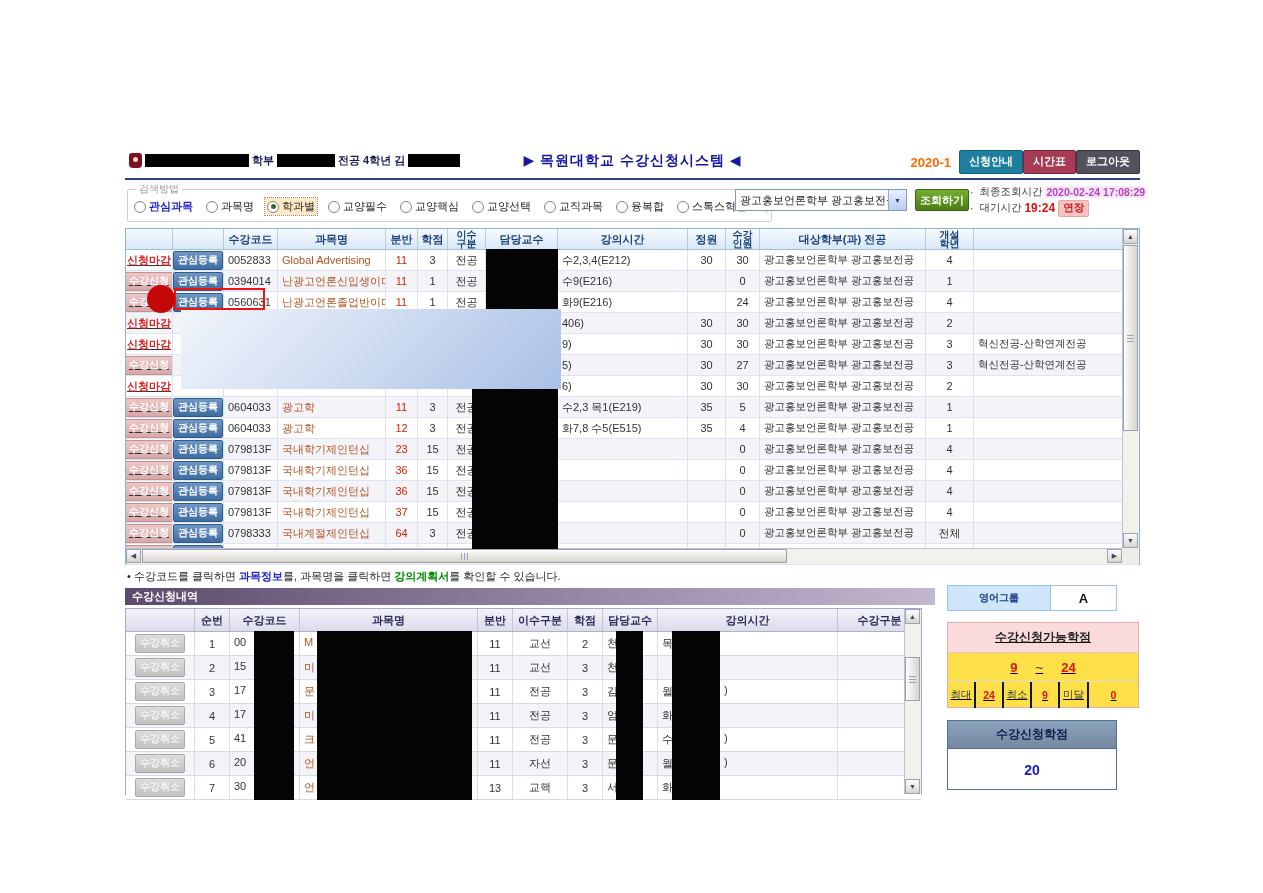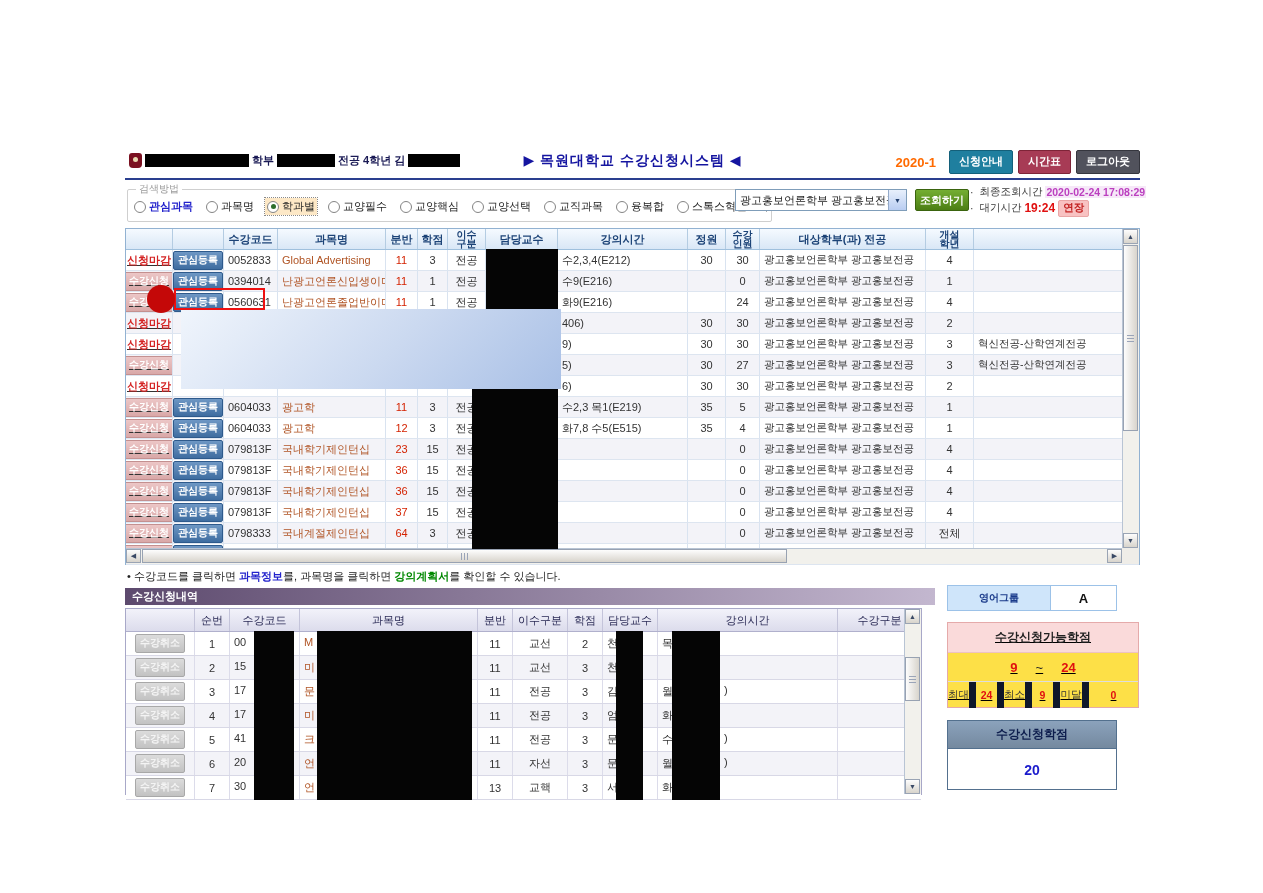--- a/index.html
+++ b/index.html
@@ -9,21 +9,21 @@
 
   
   .topbar{position:absolute;left:0;top:0;width:1015px;height:33px;}
   .student{position:absolute;left:4px;top:8px;display:flex;align-items:center;gap:3px;
     font-size:11px;font-weight:bold;color:#1a1a55;white-space:nowrap;}
   .logo{width:13px;height:15px;background:#7a1020;border-radius:3px 3px 4px 4px;position:relative;}
   .logo::after{content:"";position:absolute;left:4px;top:4px;width:5px;height:5px;background:#e8d8b0;border-radius:50%;}
   .blk{display:inline-block;height:13px;background:#000;}
   .app-title{position:absolute;left:0;right:0;top:7px;text-align:center;
     font-size:14px;font-weight:bold;color:#1515a0;letter-spacing:1px;}
-  .top-right{position:absolute;right:0;top:5px;display:flex;align-items:center;gap:5px;}
+  .top-right{position:absolute;right:0;top:5px;display:flex;align-items:center;}
   .semester{font-size:13px;font-weight:bold;color:#ff6a00;margin-right:8px;}
   .tbtn{font-size:11px;font-weight:bold;color:#fff;padding:3px 9px 4px;border-radius:2px;
     cursor:pointer;white-space:nowrap;}
   .tbtn.guide{background:#1f7f9f;border:1px solid #14607a;}
   .tbtn.time{background:#a73b55;border:1px solid #7e2438;}
   .tbtn.logout{background:#51525c;border:1px solid #35363e;}
   .navy-line{position:absolute;left:0;top:33px;width:1015px;height:2px;background:#2a3f8f;}
 
   
   .search-fs{position:absolute;left:2px;top:37px;width:602px;height:40px;margin:0;
@@ -113,21 +113,21 @@
   .note{position:absolute;left:2px;top:424px;font-size:11px;color:#222;white-space:nowrap;}
   .note .lk1{color:#2222cc;font-weight:bold;cursor:pointer;}
   .note .lk2{color:#008800;font-weight:bold;cursor:pointer;}
   .hist-bar{position:absolute;left:0;top:443px;width:810px;height:17px;
     background:linear-gradient(90deg,#5d4a6e,#c3b7cf);color:#fff;font-size:11px;font-weight:bold;
     display:flex;align-items:center;padding-left:7px;box-sizing:border-box;}
   .hist-table{position:absolute;left:0;top:463px;width:797px;height:187px;box-sizing:border-box;
     border:1px solid #a8a8c8;background:#fff;}
   .hhead{display:flex;height:22px;background:linear-gradient(#f2f2fa,#dcdcec);border-bottom:1px solid #b0b0cc;}
   .hh{display:flex;align-items:center;justify-content:center;box-sizing:border-box;
-    border-right:1px solid #c4c4da;color:#2a2a55;font-weight:normal;font-size:11px;white-space:nowrap;overflow:hidden;}
+    border-right:1px solid #c4c4da;color:#2a2a55;font-weight:bold;font-size:11px;white-space:nowrap;overflow:hidden;}
   .hrow{display:flex;height:23px;border-bottom:1px solid #d8d8e6;background:#fff;}
   .hrow.alt{background:#f3f3f8;}
   .hc{position:relative;display:flex;align-items:center;justify-content:center;box-sizing:border-box;
     border-right:1px solid #dcdcea;font-size:11px;color:#333;white-space:nowrap;}
   .h-act{width:69px;} .h-no{width:35px;} .h-code{width:70px;} .h-name{width:178px;}
   .h-bb{width:35px;} .h-isu{width:55px;} .h-cr{width:35px;} .h-prof{width:55px;}
   .h-time{width:180px;} .h-type{flex:1;border-right:none;}
   .cellredact{position:absolute;top:-1px;bottom:-1px;background:#050505;z-index:3;}
   .rd-code{left:24px;width:40px;}
   .rd-name{left:17px;width:155px;}
@@ -145,21 +145,21 @@
   .se-value{flex:1;background:#fff;color:#111;font-weight:bold;font-size:13px;
     display:flex;align-items:center;justify-content:center;}
   .side-avail{position:absolute;left:822px;top:477px;width:192px;height:86px;box-sizing:border-box;
     border:1px solid #e5aaaa;background:#fde047;text-decoration:underline;}
   .sa-head{height:29px;background:#fadada;border-bottom:1px solid #eec2c2;color:#222;
     font-weight:bold;font-size:12px;display:flex;align-items:center;justify-content:center;}
   .sa-range{height:28px;display:flex;align-items:center;justify-content:center;gap:18px;font-size:13px;color:#222;}
   .sa-range .rv{color:#e01010;font-weight:bold;}
   .sa-stats{height:26px;display:flex;border-top:1px solid #ddd;}
   .st-l,.st-v{display:flex;align-items:center;justify-content:center;box-sizing:border-box;
-    border-right:7px solid #0f172a;font-size:10.5px;color:#333;width:28px;}
+    border-right:2px solid #0f172a;font-size:10.5px;color:#333;width:28px;}
   .st-v{color:#e01010;font-weight:bold;}
   .st-l:nth-child(5){width:29px;} .st-v:last-child{flex:1;border-right:none;}
   .side-reg{position:absolute;left:822px;top:575px;width:170px;height:70px;box-sizing:border-box;
     border:1px solid #53708e;background:#fff;}
   .sr-head{height:27px;background:linear-gradient(#8ba2bc,#74899f);border-bottom:1px solid #53708e;
     color:#0d1d4d;font-weight:bold;font-size:12px;display:flex;align-items:center;justify-content:center;}
   .sr-value{height:41px;display:flex;align-items:center;justify-content:center;
     color:#1a1acc;font-weight:bold;font-size:14px;}
 </style>
 </head>

